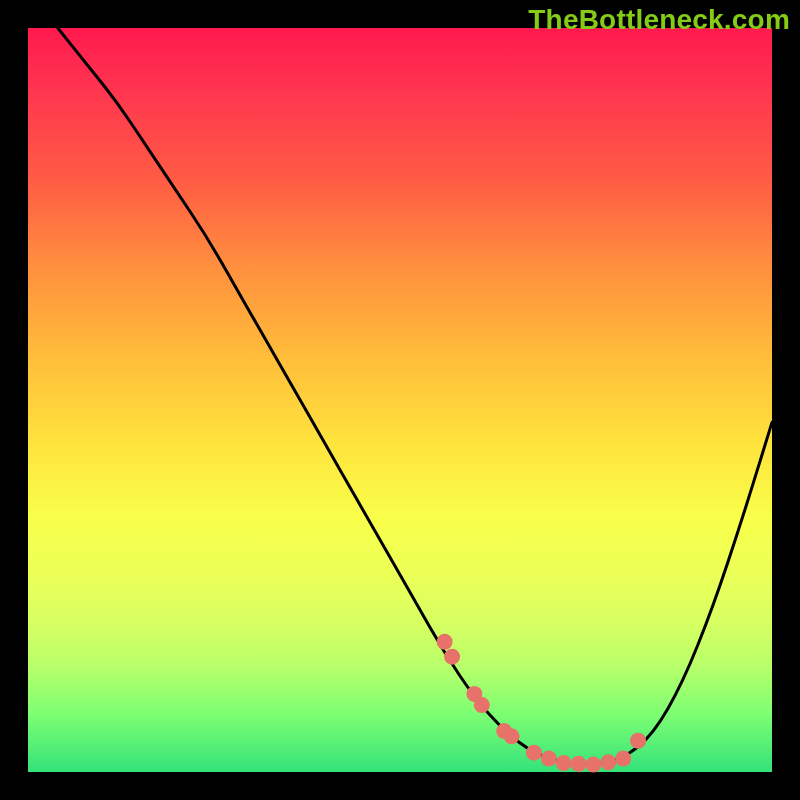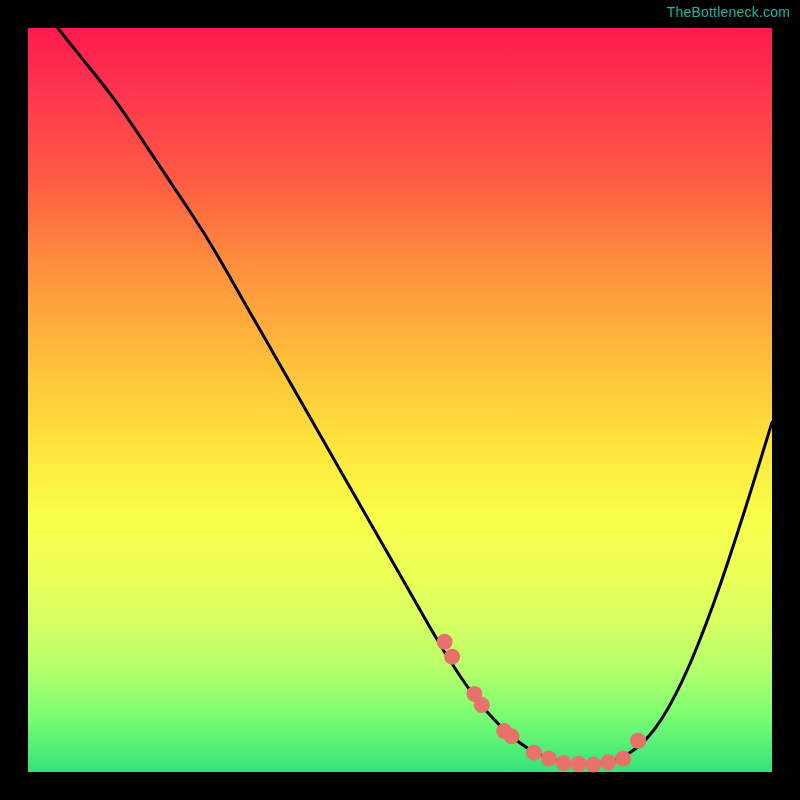--- a/index.html
+++ b/index.html
@@ -29,23 +29,23 @@
       #d6ff62 80%,
       #b6ff6a 86%,
       #7fff72 92%,
       #34e27a 100%
     );
   }
   .watermark {
     position: absolute;
     top: 4px;
     right: 10px;
-    color: #14b8a6;
-    font-size: 14px;
-    font-weight: 400;
+    color: #84cc16;
+    font-size: 28px;
+    font-weight: 700;
     letter-spacing: 0.2px;
   }
   svg.plot {
     position: absolute;
     left: 0;
     top: 0;
     width: 744px;
     height: 744px;
     overflow: visible;
   }

